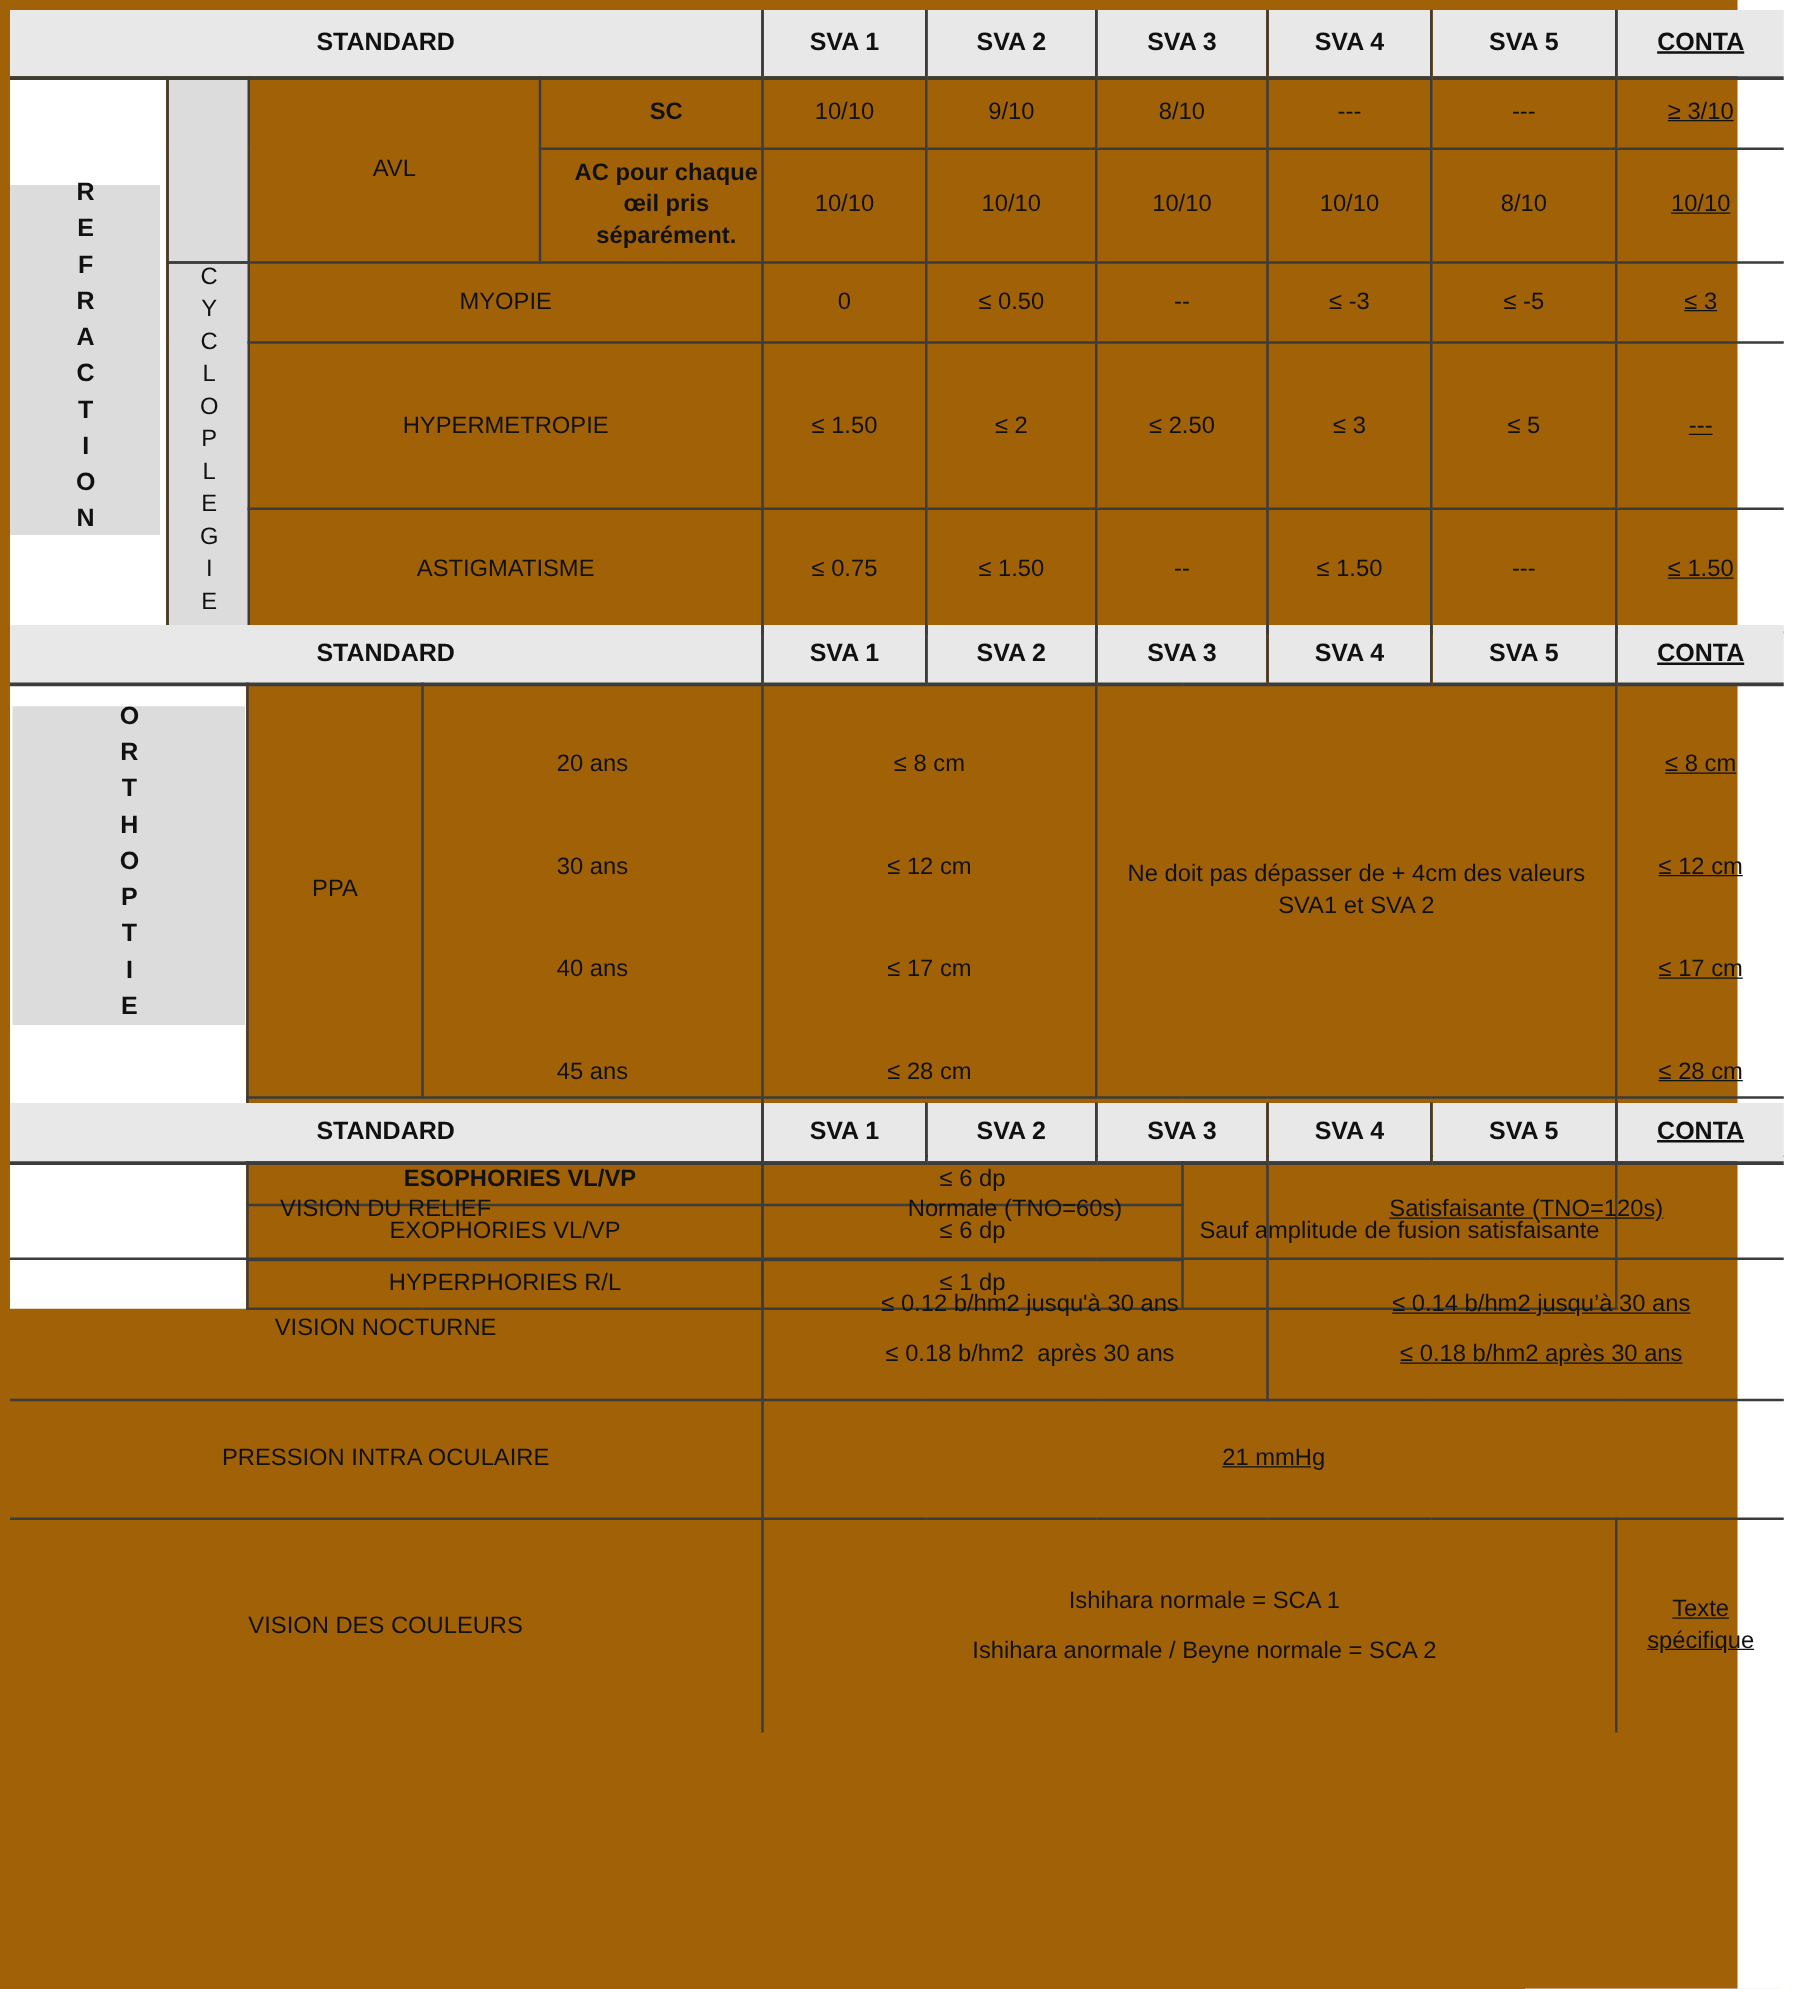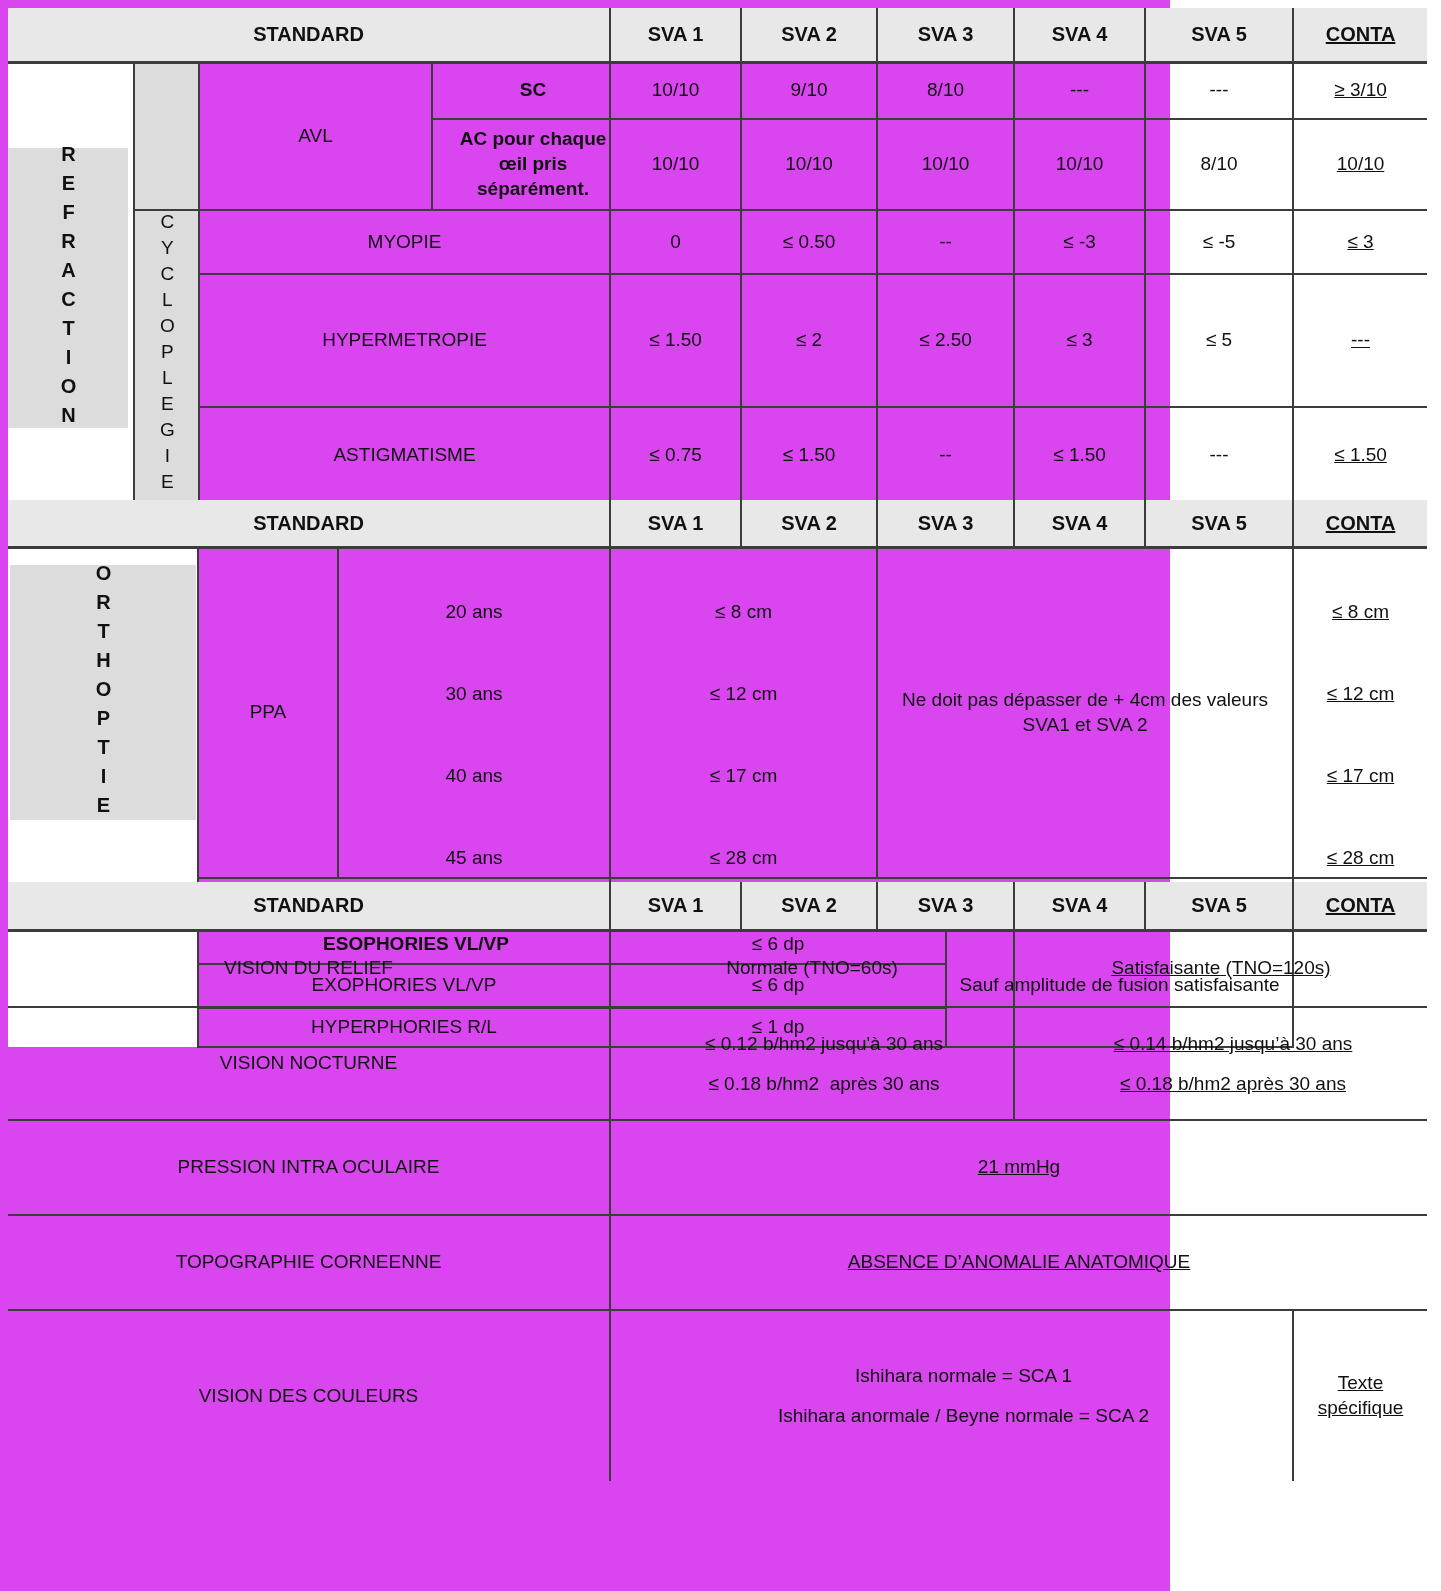--- a/index.html
+++ b/index.html
@@ -1,17 +1,17 @@
 <!DOCTYPE html>
 <html><head>
 <meta charset="utf-8">
 <style>
   html,body{margin:0;padding:0;background:#ffffff;}
   .page{
-    position:relative;width:1170px;height:1591px;background:#d946ef;
+    position:relative;width:1390px;height:1591px;background:#a16207;
     font-family:"Liberation Sans","DejaVu Sans",sans-serif;color:#111111;
     font-size:19px;
   }
   table.tbl{
     position:absolute;border-collapse:collapse;table-layout:fixed;
   }
   .tbl td{
     border:2px solid #3c3c3c;text-align:center;vertical-align:middle;
     padding:0;overflow:hidden;line-height:1.3;
   }
@@ -232,24 +232,20 @@
         </td>
         <td colspan="3" class="bre lines l40">
           <span>≤ 0.14 b/hm2 jusqu’à 30 ans</span>
           <span>≤ 0.18 b/hm2 après 30 ans</span>
         </td>
       </tr>
       <tr style="height:95px">
         <td class="ble">PRESSION INTRA OCULAIRE</td>
         <td colspan="6" class="bre">21 mmHg</td>
       </tr>
-      <tr style="height:95px">
-        <td class="ble">TOPOGRAPHIE CORNEENNE</td>
-        <td colspan="6" class="bre">ABSENCE D’ANOMALIE ANATOMIQUE</td>
-      </tr>
       <tr style="height:171px">
         <td class="ble nbb">VISION DES COULEURS</td>
         <td colspan="5" class="nbb lines l40">
           <span>Ishihara normale = SCA 1</span>
           <span>Ishihara anormale / Beyne normale = SCA 2</span>
         </td>
         <td class="bre nbb padw">Texte spécifique</td>
       </tr>
     </tbody>
   </table>

